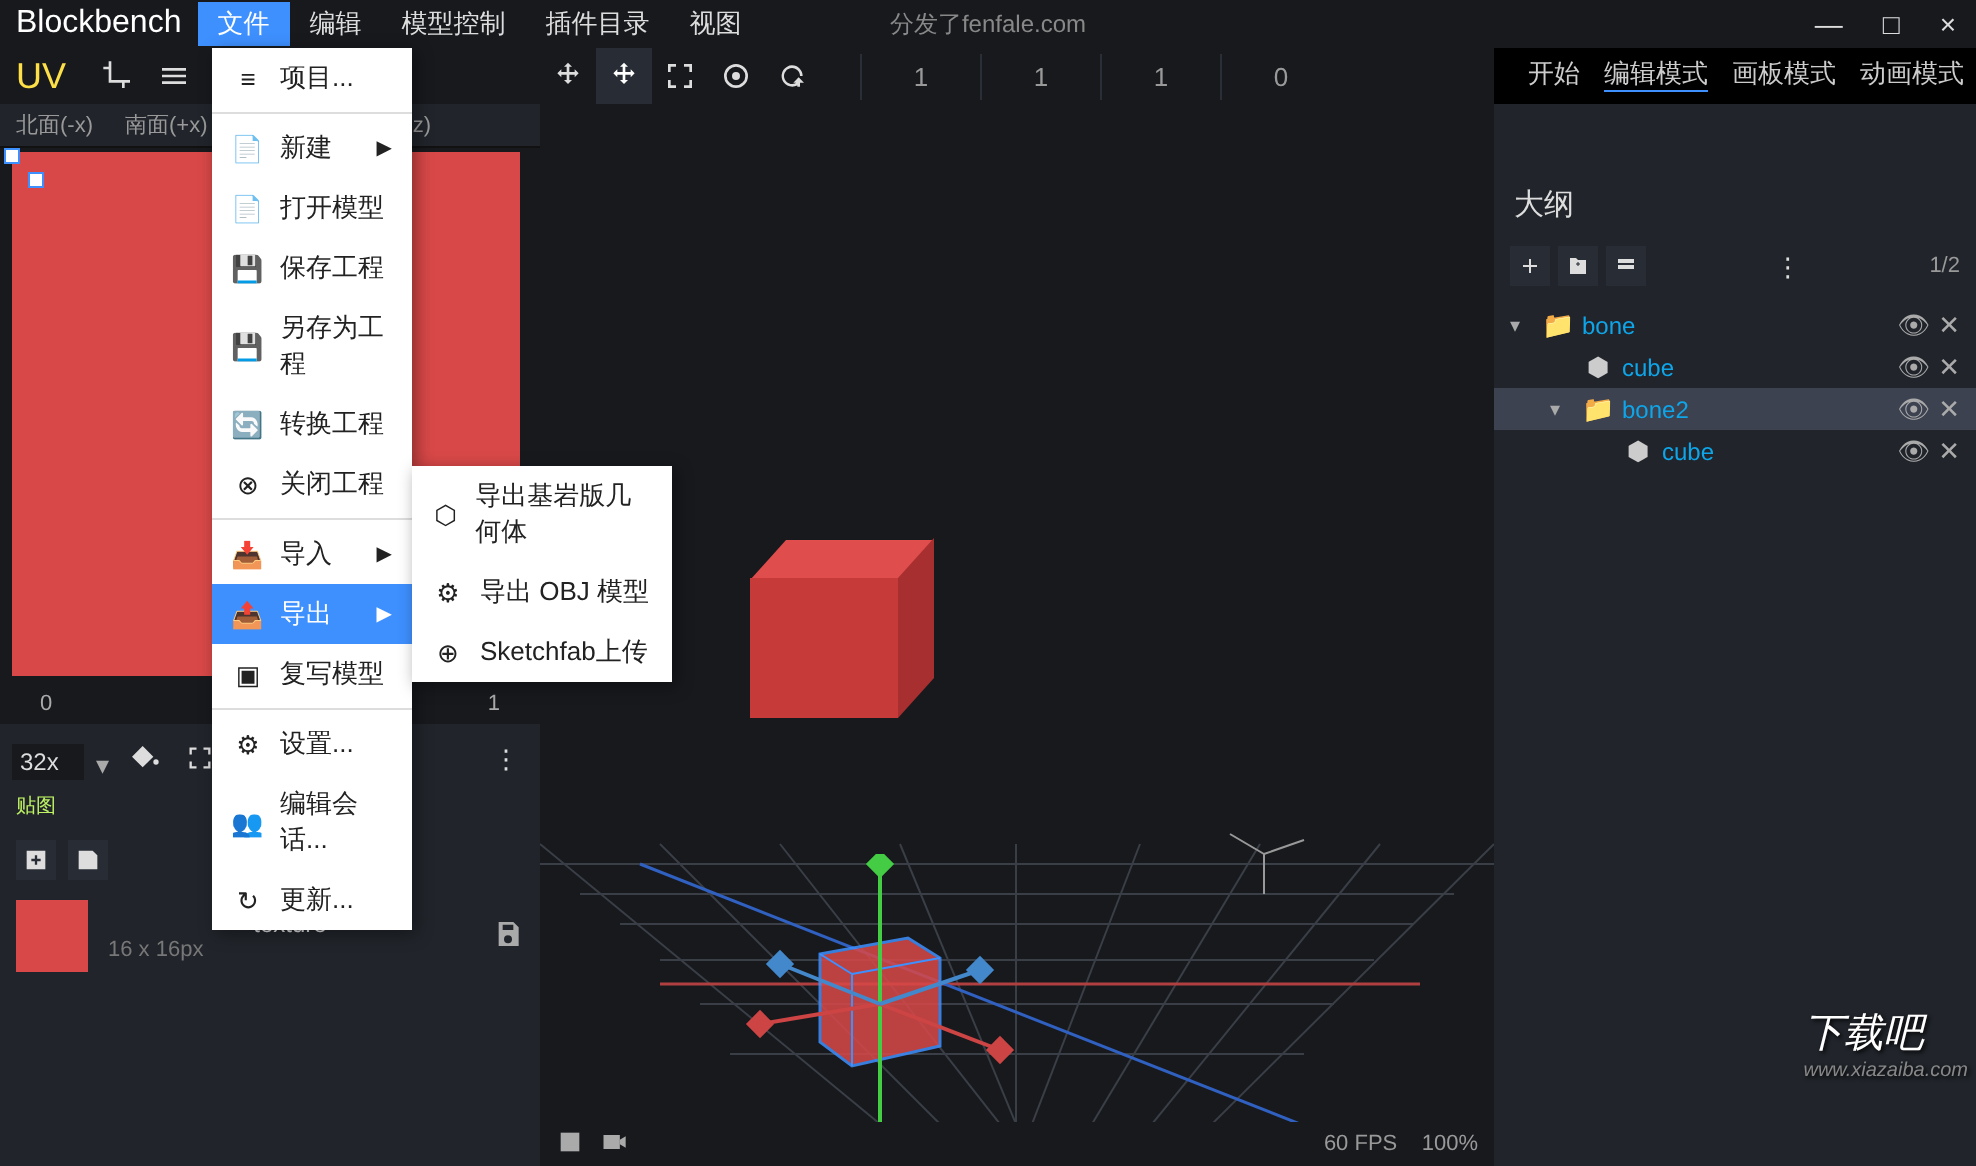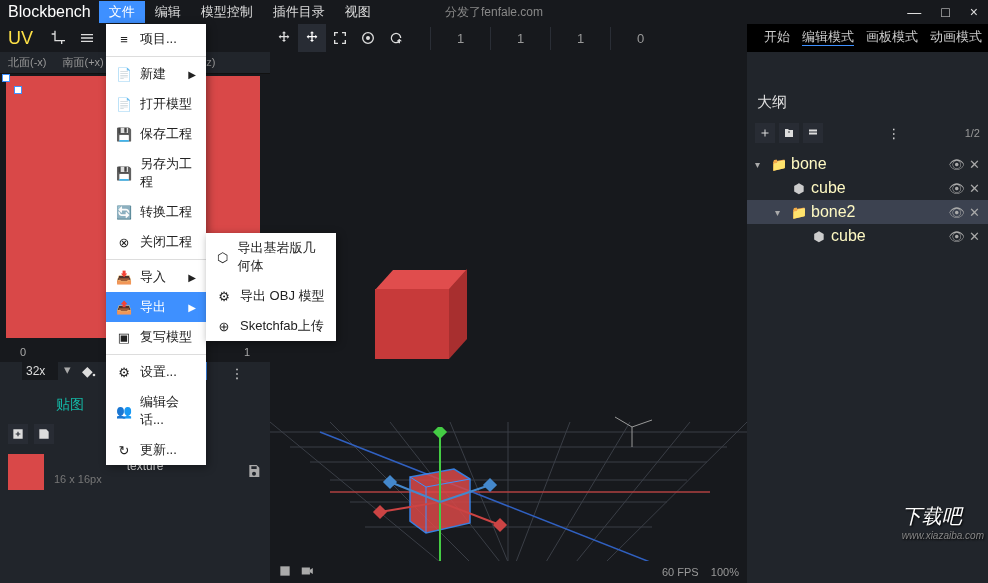--- a/index.html
+++ b/index.html
@@ -27,26 +27,26 @@
 
 .face-tabs { height: 22px; display: flex; background: #21252b; font-size: 11px; color: #999; border-bottom: 1px solid #111; }
 .face-tab { padding: 3px 8px; cursor: pointer; white-space: nowrap; }
 
 .uv-editor { height: 268px; background: #17191d; position: relative; }
 .uv-texture { position: absolute; left: 6px; top: 2px; width: 254px; height: 262px; background: #d94848; }
 .uv-handle { position: absolute; width: 8px; height: 8px; background: #fff; border: 1px solid #3e90ff; }
 
 .uv-ruler { height: 20px; display: flex; justify-content: space-between; padding: 0 20px; color: #aaa; font-size: 11px; background: #17191d; align-items: center; }
 
-.uv-toolbar { height: 28px; display: flex; align-items: flex-start; padding: 0 22px; gap: 6px; background: #21252b; }
+.uv-toolbar { height: 28px; display: flex; align-items: flex-end; padding: 0 6px; gap: 6px; background: #21252b; }
 .zoom-input { background: #17191d; color: #ddd; border: none; padding: 2px 4px; font-size: 12px; width: 36px; }
 .icon-btn { width: 22px; height: 22px; display: flex; align-items: center; justify-content: center; cursor: pointer; color: #ddd; }
 .color-swatch { width: 18px; height: 18px; background: #3e90ff; display: inline-block; cursor: pointer; }
 
-.panel-header { padding: 6px 8px; color: #14b8a6; font-size: 14px; margin-left: 48px; }
+.panel-header { padding: 6px 8px; color: #bef264; font-size: 10px; }
 .texture-toolbar { display: flex; gap: 6px; padding: 4px 8px; }
 .texture-btn { width: 20px; height: 20px; background: #282c34; display: flex; align-items: center; justify-content: center; cursor: pointer; }
 
 .texture-item { display: flex; align-items: center; padding: 6px 8px; gap: 10px; }
 .texture-thumb { width: 36px; height: 36px; background: #d94848; }
 .texture-info { flex: 1; }
 .texture-name { color: #ddd; font-size: 12px; text-align: center; }
 .texture-dim { color: #777; font-size: 11px; }
 .save-icon { color: #aaa; cursor: pointer; }
 
@@ -71,21 +71,21 @@
 .outliner-header { padding: 6px 10px; color: #ddd; font-size: 15px; margin-top: 35px; }
 .outliner-toolbar { display: flex; padding: 4px 8px; gap: 4px; align-items: center; }
 .out-btn { width: 20px; height: 20px; background: #282c34; display: flex; align-items: center; justify-content: center; cursor: pointer; }
 .out-count { margin-left: auto; color: #999; font-size: 11px; }
 
 .outliner-tree { padding: 4px 0; }
 .tree-item { display: flex; align-items: center; padding: 3px 8px; gap: 4px; cursor: pointer; }
 .tree-item.selected { background: #3c4250; }
 .tree-caret { width: 12px; color: #aaa; font-size: 10px; }
 .tree-icon { width: 16px; text-align: center; color: #ccc; }
-.tree-label { flex: 1; color: #fef9c3; font-size: 16px; }
+.tree-label { flex: 1; color: #0ea5e9; font-size: 12px; }
 .tree-actions { display: flex; gap: 4px; color: #aaa; }
 
 
 .dropdown { position: absolute; top: 24px; left: 106px; width: 100px; background: #fff; box-shadow: 2px 2px 8px rgba(0,0,0,0.4); z-index: 100; }
 .dropdown-item { display: flex; align-items: center; padding: 6px 10px; gap: 8px; color: #222; cursor: pointer; font-size: 13px; }
 .dropdown-item.active { background: #3e90ff; color: #fff; }
 .dropdown-item .di-icon { width: 16px; display: flex; justify-content: center; }
 .dropdown-item .di-arrow { margin-left: auto; font-size: 10px; }
 .dropdown-sep { height: 1px; background: #ddd; margin: 2px 0; }
 

